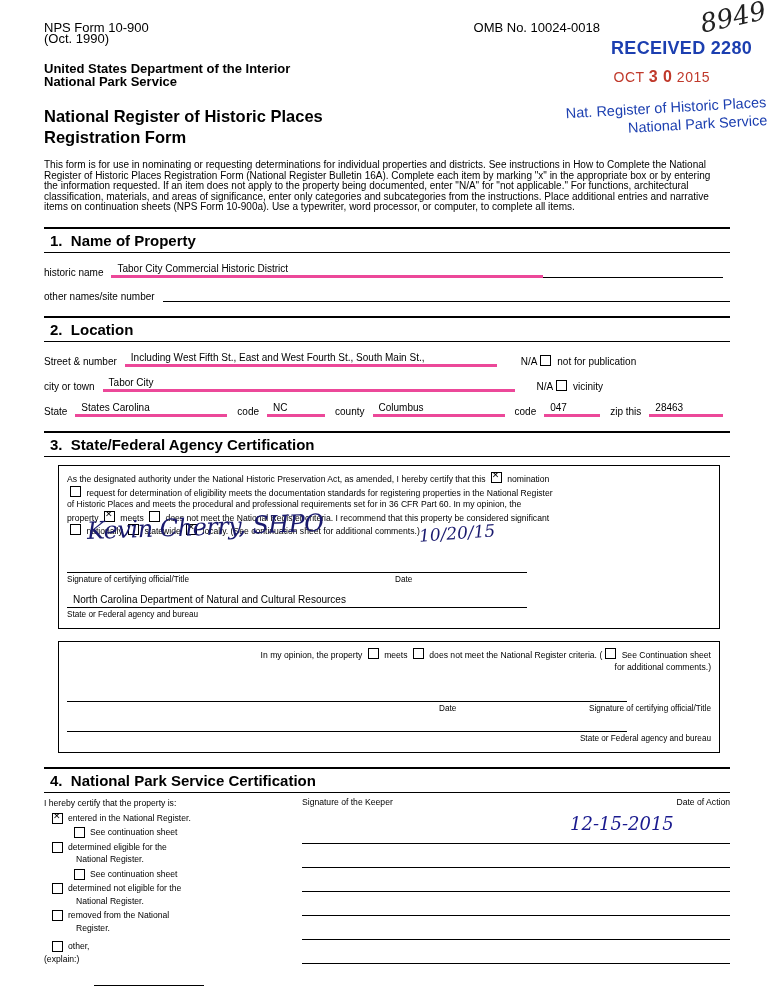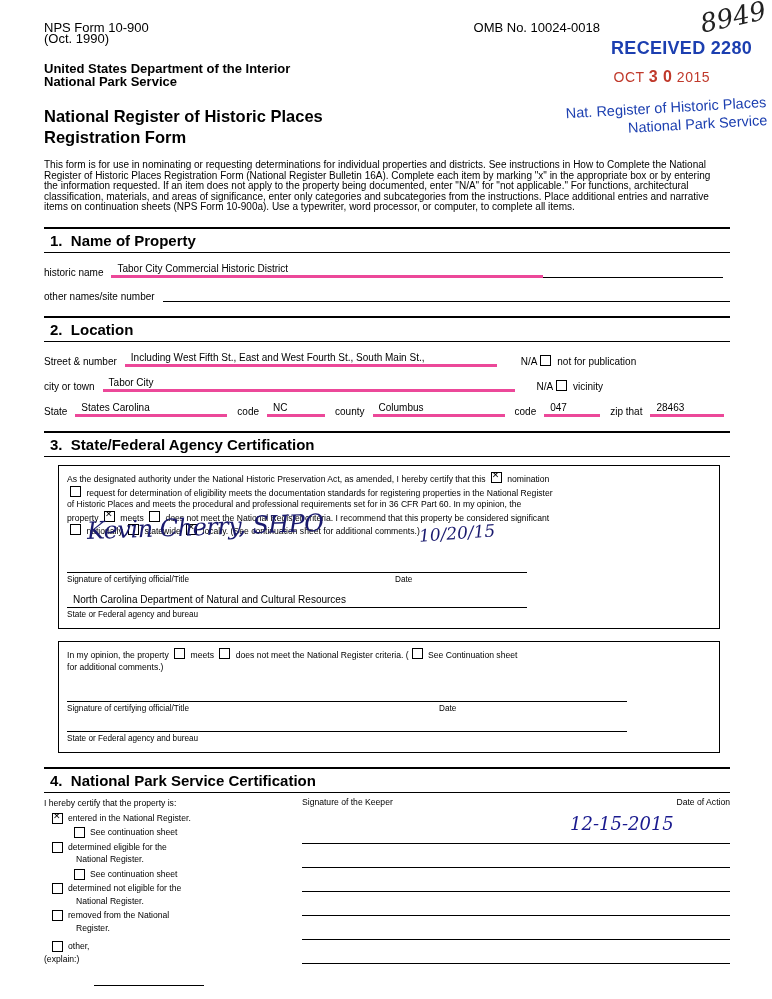--- a/index.html
+++ b/index.html
@@ -333,21 +333,21 @@
 
       <div class="field">
         <span class="label">State</span>
         <span class="underval" style="min-width:140px">States Carolina</span>
         <span class="label" style="padding-left:10px">code</span>
         <span class="underval" style="min-width:46px">NC</span>
         <span class="label" style="padding-left:10px">county</span>
         <span class="underval" style="min-width:120px">Columbus</span>
         <span class="label" style="padding-left:10px">code</span>
         <span class="underval" style="min-width:44px">047</span>
-        <span class="label" style="padding-left:10px">zip that</span>
+        <span class="label" style="padding-left:10px">zip this</span>
         <span class="underval" style="min-width:62px">28463</span>
       </div>
     </div>
 
     <div class="sec">
       <div class="sec-rule"></div>
       <div class="sec-title">
         <span>3.</span>
         &nbsp;<span>State/Federal Agency Certification</span>
       </div>
@@ -382,21 +382,21 @@
           <div style="position:absolute; left:328px; top:24px; font-size:8.2px;">Date</div>
         </div>
 
         <div style="position:relative; height:26px; margin-top:14px;">
           <div style="font-size:10px; padding-left:6px;">North Carolina Department of Natural and Cultural Resources</div>
           <div style="width:460px; border-bottom:1px solid #000; margin-top:1px;"></div>
           <div style="font-size:8.2px; padding-top:1px;">State or Federal agency and bureau</div>
         </div>
       </div>
 
-      <div class="box" style="margin-left:14px; width:644px; margin-top:12px;">
+      <div class="box" style="margin-left:14px; width:644px; margin-top:12px;text-align:right;">
         <div>
           <span>In my opinion, the property</span>
           <span class="chk"></span>
           <span>meets</span>
           <span class="chk"></span>
           <span>does not meet the National Register criteria. (</span><span class="chk"></span>
           <span>See Continuation sheet</span><br>
           <span>for additional comments.)</span>
         </div>
         <div style="height:28px"></div>

